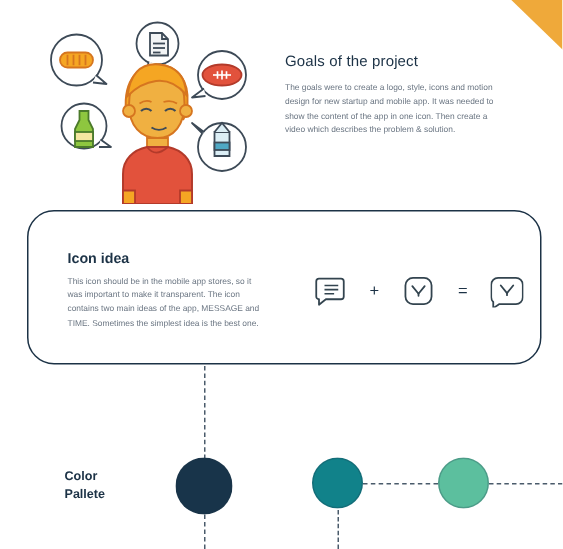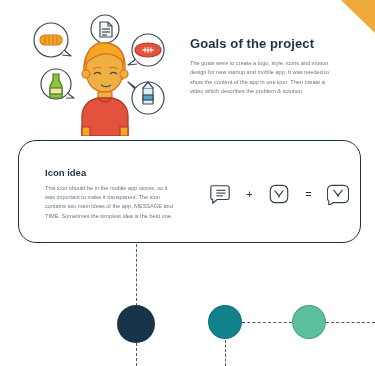--- a/index.html
+++ b/index.html
@@ -39,22 +39,22 @@
   }
   .illus svg { display: block; width: 100%; height: 100%; }
 
   
   .goals {
     position: absolute;
     left: 190px; top: 36px;
     width: 142px;
   }
   .goals-title {
-    font-size: 13px;
-    font-weight: bold;
+    font-size: 10px;
+    font-weight: normal;
     color: #1c3246;
     letter-spacing: .1px;
     margin-bottom: 8px;
   }
   .goals-body {
     font-size: 5.6px;
     line-height: 9.3px;
     color: #6b7683;
   }
 
@@ -253,18 +253,22 @@
 
     </div>
   </div>
 
   <div class="dash-v d-card-to-c1"></div>
   <div class="dash-v d-c1-down"></div>
   <div class="dash-v d-c2-down"></div>
   <div class="dash-h d-c2-to-c3"></div>
   <div class="dash-h d-c3-right"></div>
 
+  <div class="palette-label">
+    <div>Color</div>
+    <div>Pallete</div>
+  </div>
 
   <div class="swatch sw-1" style="background: rgb(24, 52, 74);"></div>
   <div class="swatch sw-2" style="background: rgb(17, 130, 138);"></div>
   <div class="swatch sw-3" style="background: rgb(92, 191, 158);"></div>
 
 </div>
 
 </body></html>

